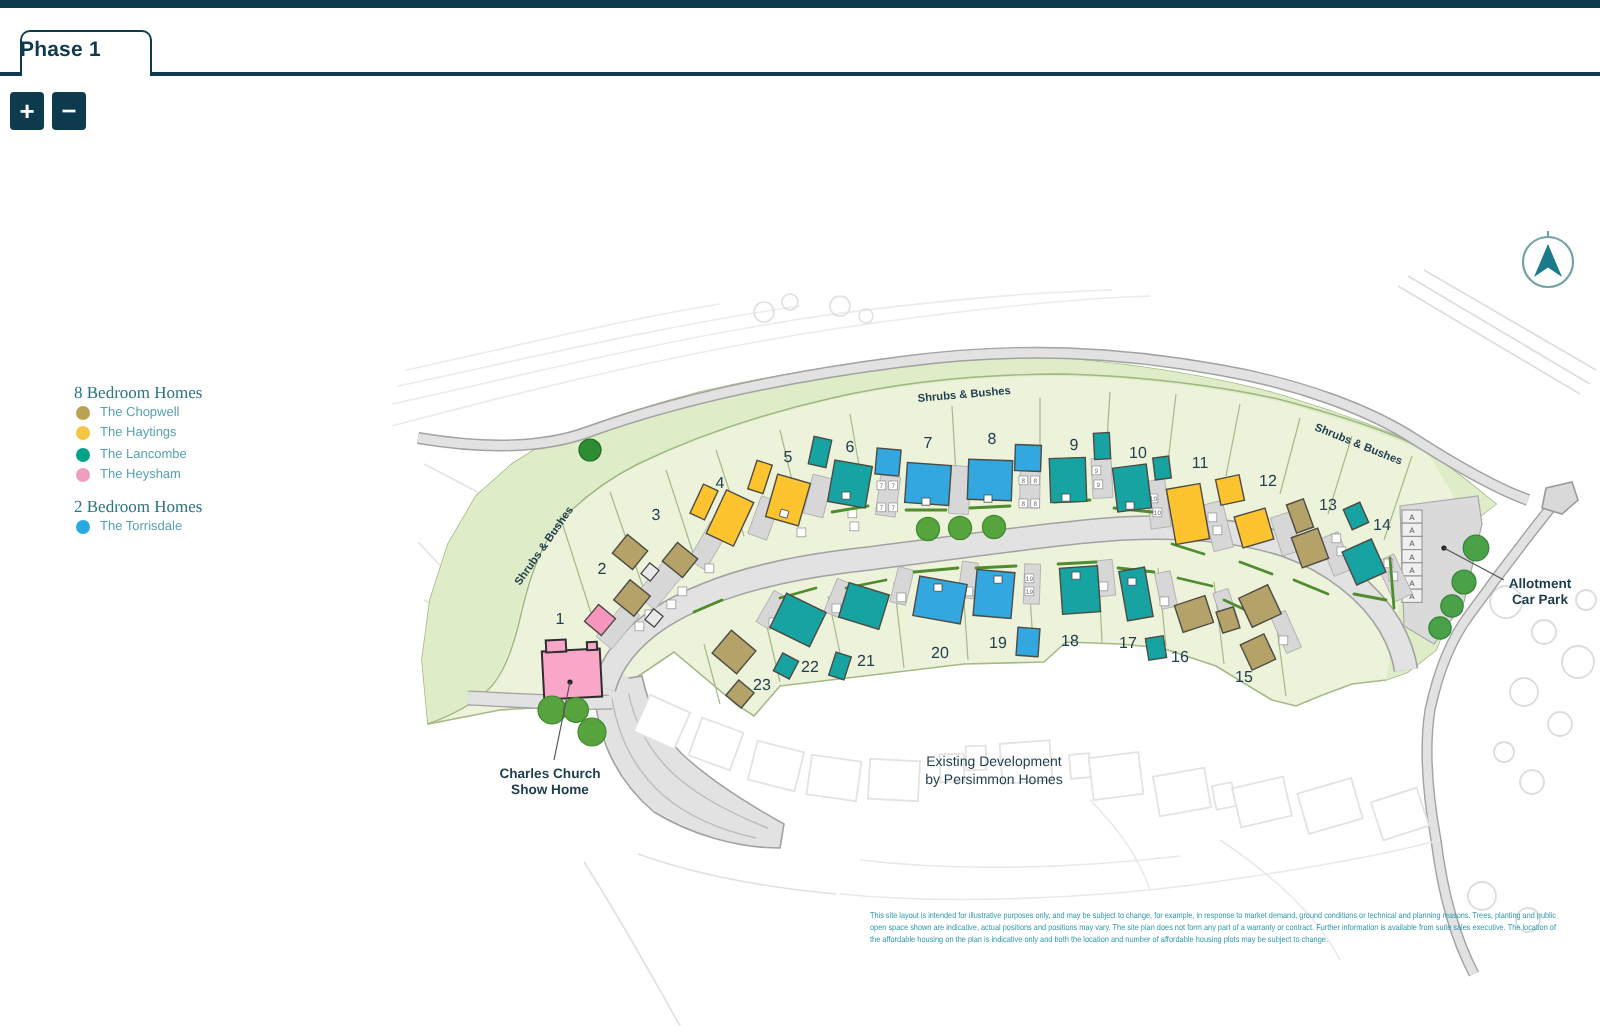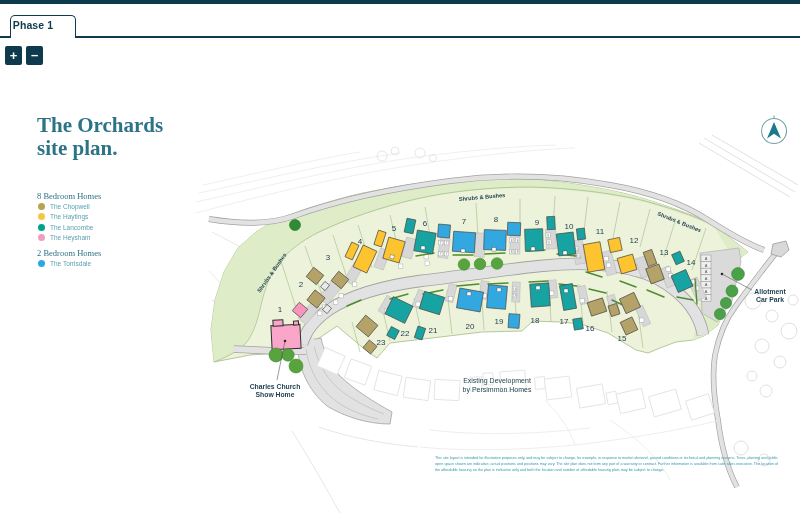--- a/index.html
+++ b/index.html
@@ -500,30 +500,29 @@
   <g font-size="4.2" fill="#2f98ab" font-family="Liberation Sans">
     <text x="435" y="459" textLength="343" lengthAdjust="spacingAndGlyphs">This site layout is intended for illustrative purposes only, and may be subject to change, for example, in response to market demand, ground conditions or technical and planning reasons. Trees, planting and public</text>
     <text x="435" y="465" textLength="343" lengthAdjust="spacingAndGlyphs">open space shown are indicative, actual positions and positions may vary. The site plan does not form any part of a warranty or contract. Further information is available from suite sales executive. The location of</text>
     <text x="435" y="471" textLength="229" lengthAdjust="spacingAndGlyphs">the affordable housing on the plan is indicative only and both the location and number of affordable housing plots may be subject to change.</text>
   </g>
 </svg>
 
 <div style="position:absolute;left:0;top:0;width:800px;height:4px;background:#0e3a4d;"></div>
 
 <div style="position:absolute;left:10px;top:15px;width:66px;height:22px;background:#fff;border:1.5px solid #0e3a4d;border-bottom:none;border-radius:5px 5px 0 0;box-sizing:border-box;"></div>
-<div style="position:absolute;left:0;top:19px;width:66px;text-align:center;font-size:10.5px;font-weight:bold;color:#0e3a4d;letter-spacing:0.1px;">Phase 1</div>
+<div style="position:absolute;left:10px;top:19px;width:66px;font-size:10.5px;font-weight:bold;color:#0e3a4d;letter-spacing:0.1px;">Phase 1</div>
 
 <div style="position:absolute;left:0;top:36px;width:11px;height:1.5px;background:#0e3a4d;"></div>
 <div style="position:absolute;left:75px;top:36px;width:725px;height:1.5px;background:#0e3a4d;"></div>
 
 <div style="position:absolute;left:5px;top:46px;width:17px;height:19px;background:#0e3a4d;border-radius:2px;color:#fff;text-align:center;font-size:13px;font-weight:bold;line-height:19px;">+</div>
 
 <div style="position:absolute;left:26px;top:46px;width:17px;height:19px;background:#0e3a4d;border-radius:2px;color:#fff;text-align:center;font-size:13px;font-weight:bold;line-height:17px;">–</div>
 
-<div class="serif" style="position:absolute;left:37px;top:114px;font-size:21px;line-height:22.5px;color:#2d7386;font-weight:600;">The Orchards<br>site plan.</div>
 
 <div class="serif" style="position:absolute;left:37px;top:190.5px;font-size:8.5px;color:#2d7386;">8 Bedroom Homes</div>
 
 <div style="position:absolute;left:38px;top:203px;width:7px;height:7px;border-radius:50%;background:#b9a252;"></div>
 <div style="position:absolute;left:50px;top:203px;font-size:6.5px;color:#57a1b2;">The Chopwell</div>
 
 <div style="position:absolute;left:38px;top:213.3px;width:7px;height:7px;border-radius:50%;background:#f6c544;"></div>
 <div style="position:absolute;left:50px;top:213.3px;font-size:6.5px;color:#57a1b2;">The Haytings</div>
 
 <div style="position:absolute;left:38px;top:223.6px;width:7px;height:7px;border-radius:50%;background:#00a38a;"></div>

